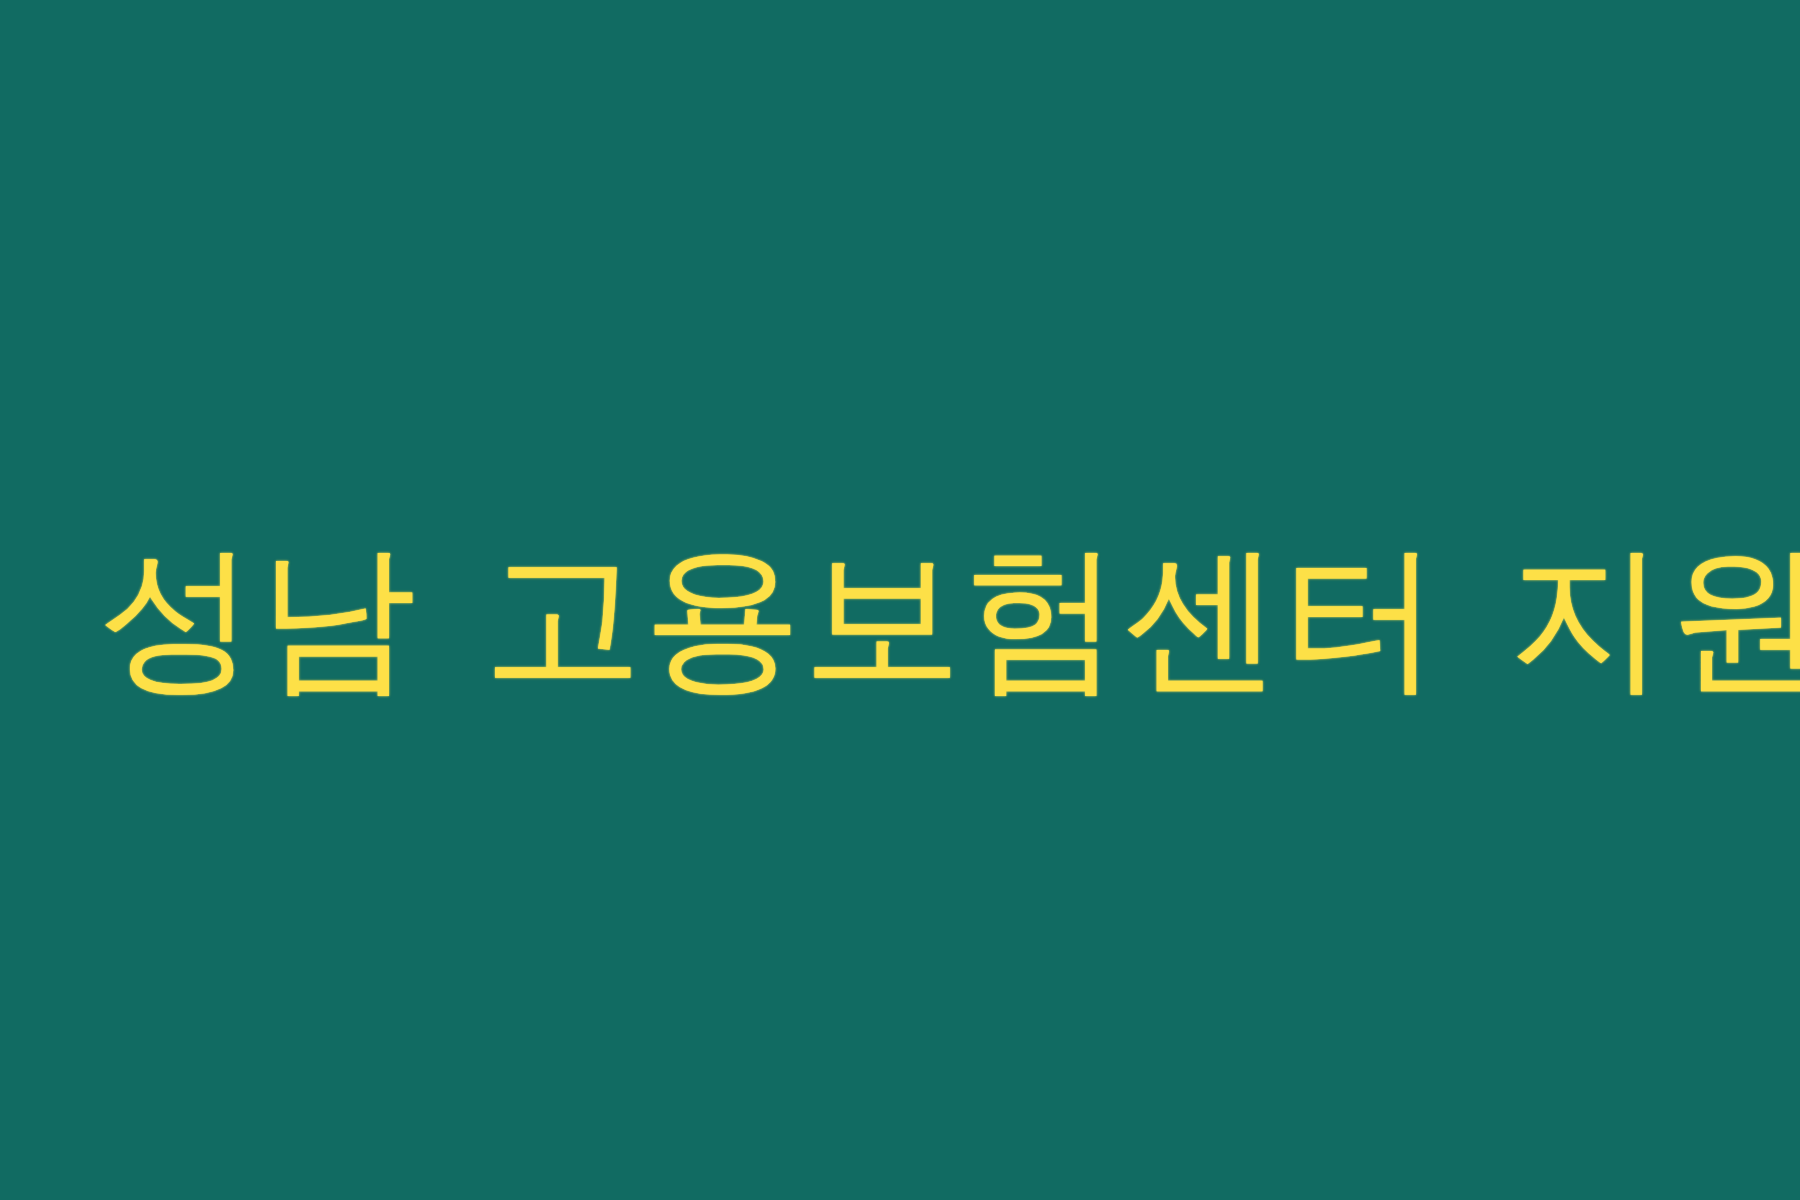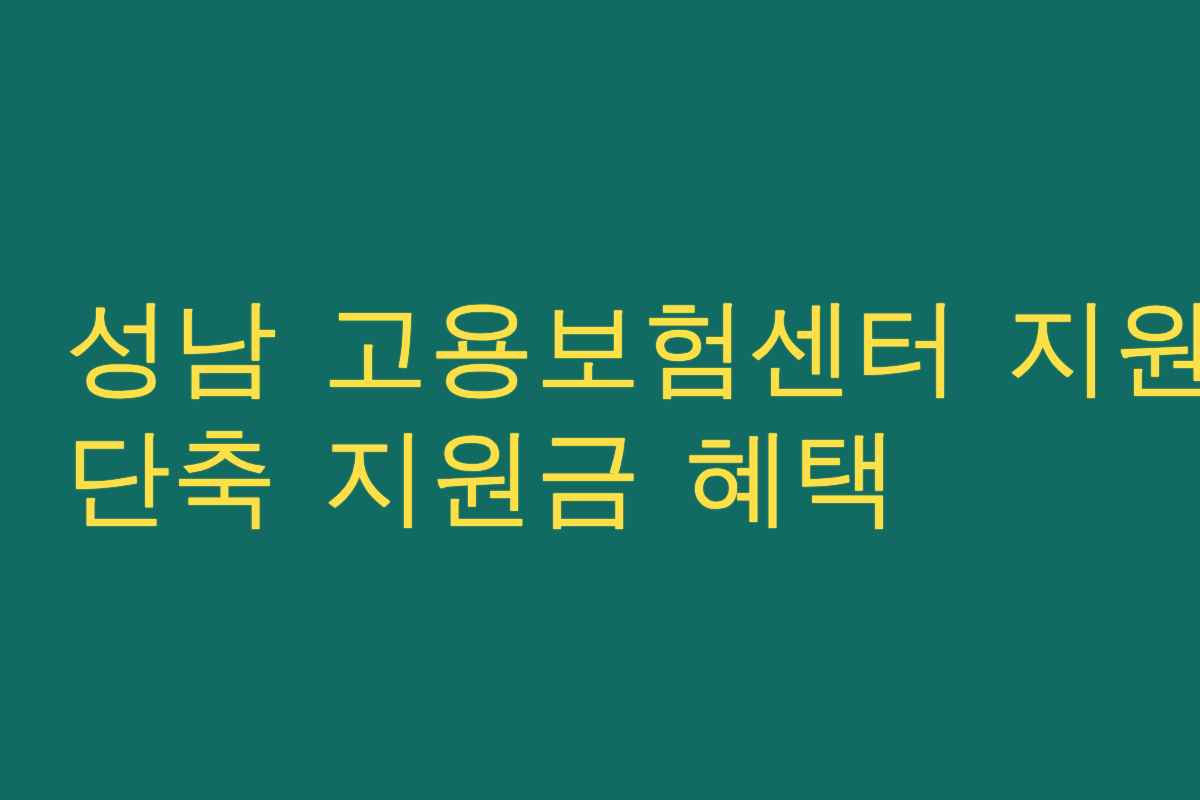--- a/index.html
+++ b/index.html
@@ -61,16 +61,15 @@
 </head>
 <body>
 
 <div class="banner">
 
   <div class="headline">
 
     <span class="line line-1">성남 고용보험센터 지원</span>
 
 
-    <span class="line line-3">단축 지원금 혜택</span>
 
   </div>
 </div>
 
 </body></html>

